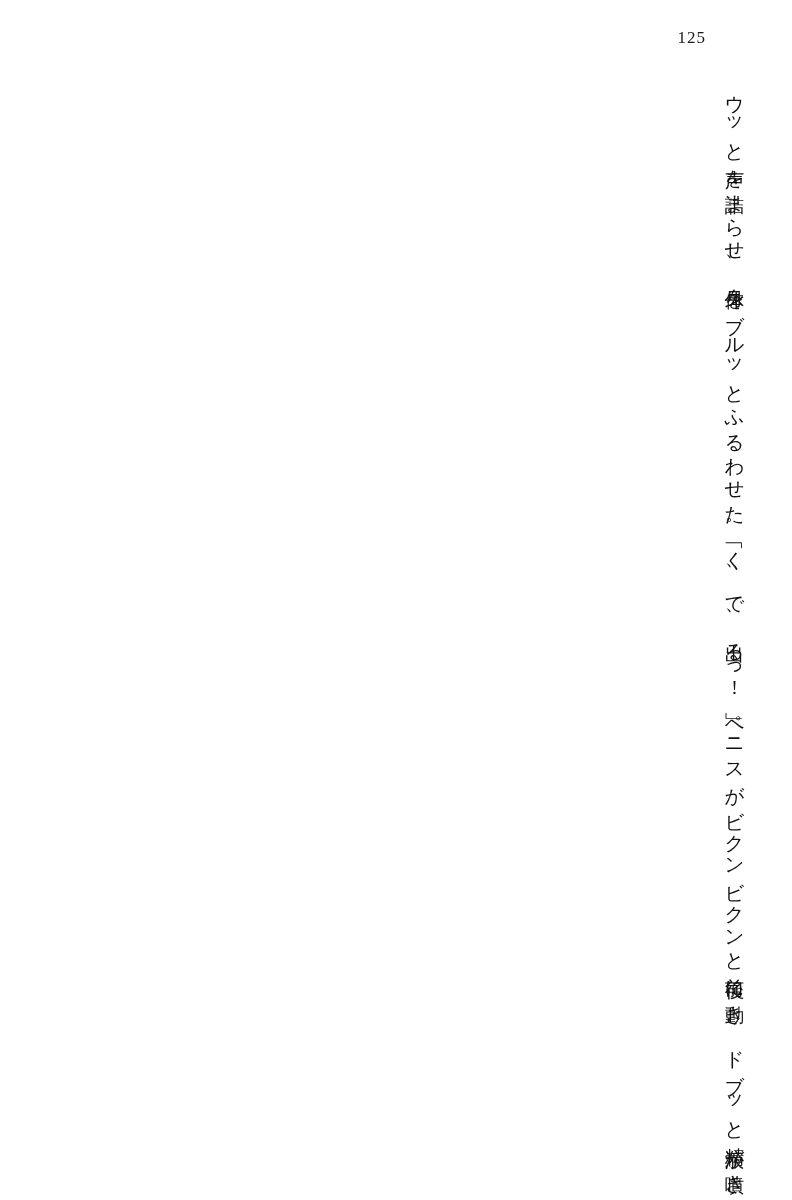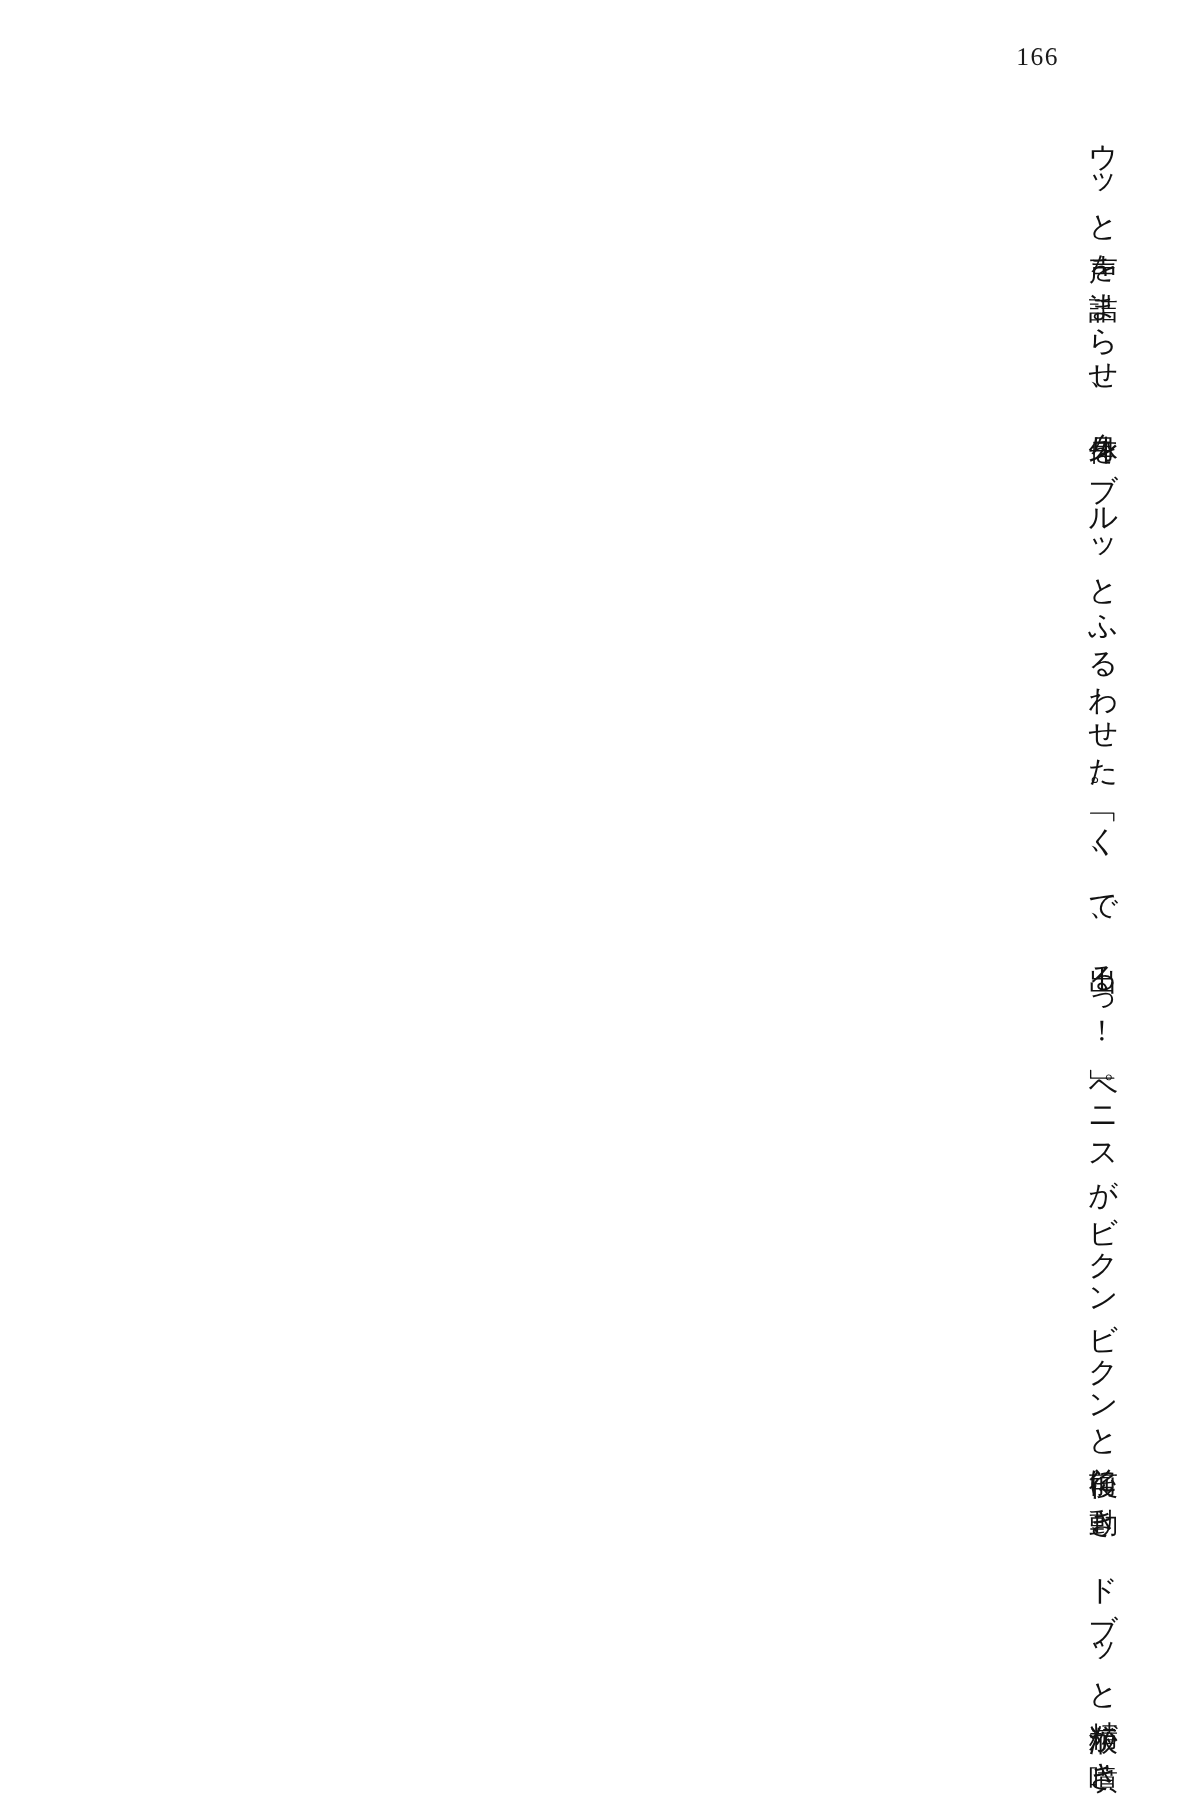--- a/index.html
+++ b/index.html
@@ -55,21 +55,21 @@
     color: #121212;
     white-space: nowrap;
     overflow: visible;
   }
 </style>
 </head>
 <body>
 
 <div class="page">
 
-  <div class="page-number">166</div>
+  <div class="page-number">125</div>
 
   <div class="text-block">
     <div class="line">ウッと声を詰まらせ、身体をブルッとふるわせた。</div>
     <div class="line">「く、で、出るっ!」</div>
     <div class="line">ペニスがビクンビクンと前後に動き、ドブッと精液が噴き出た。</div>
 
   </div>
 
 </div>
 

